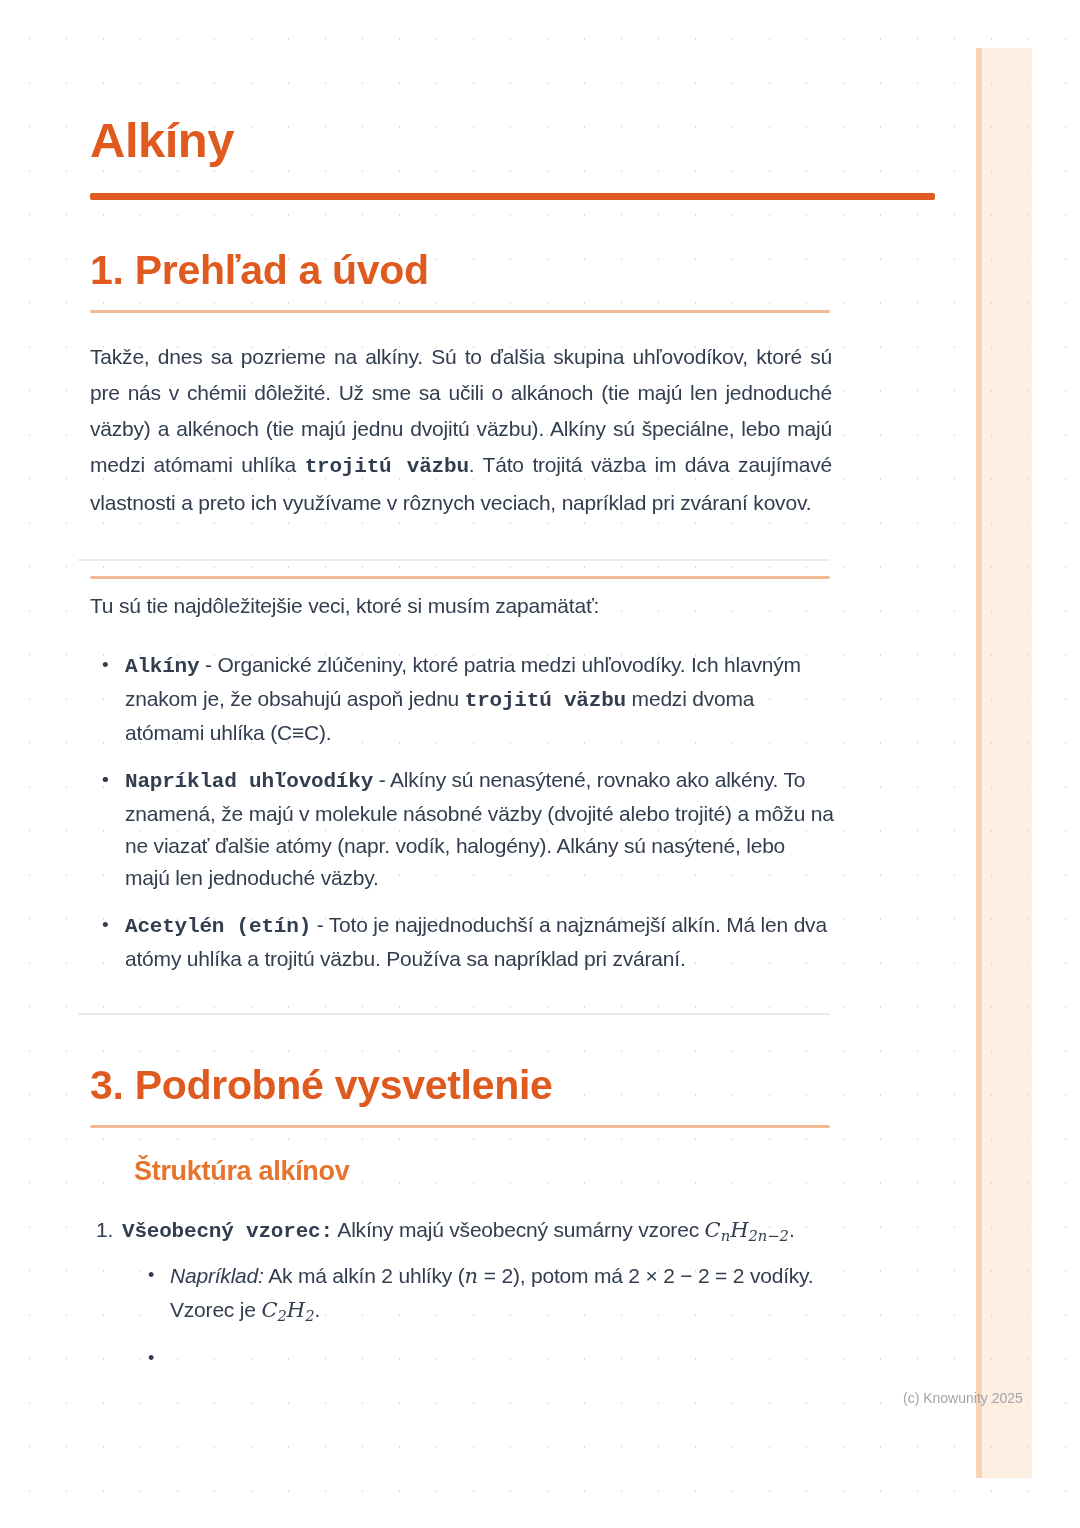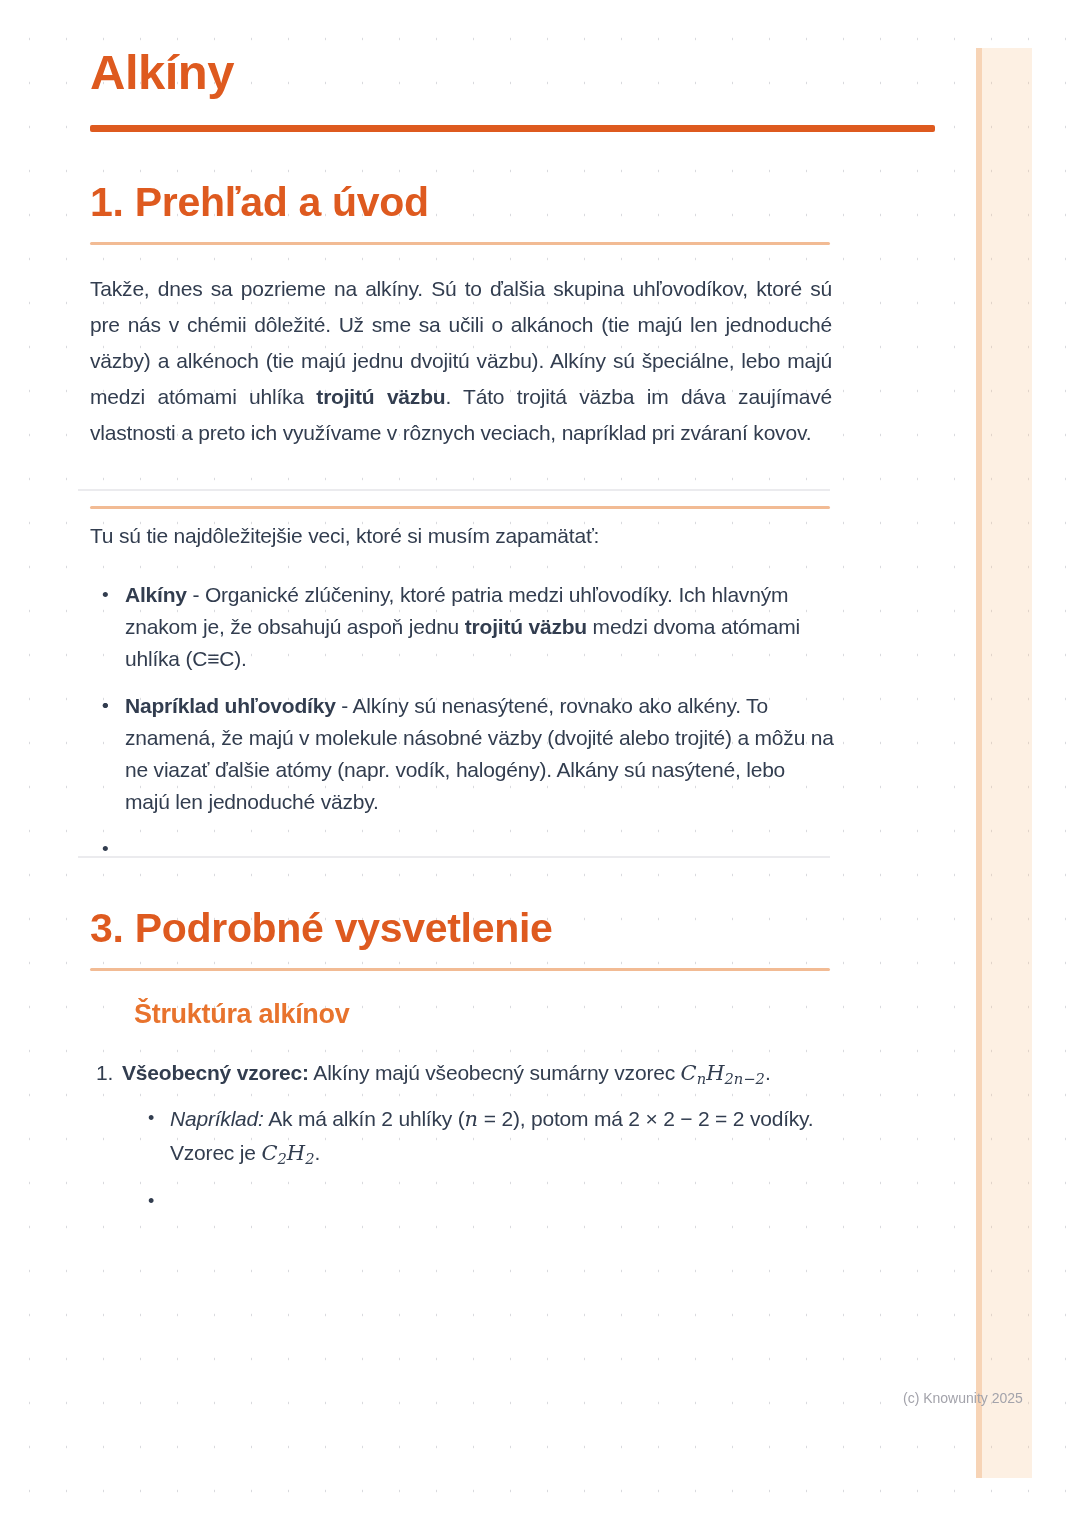--- a/index.html
+++ b/index.html
@@ -23,21 +23,21 @@
     width: 56px;
     height: 1430px;
     background: rgba(246, 196, 148, 0.26);
     border-left: 6px solid rgba(240, 178, 126, 0.45);
     z-index: 1;
   }
   .content {
     position: relative;
     z-index: 2;
     padding-left: 90px;
-    padding-top: 44px;
+    padding-top: 112px;
     width: 100%;
   }
   h1.doc-title {
     color: #de5a1f;
     font-size: 49px;
     font-weight: 700;
     letter-spacing: -0.5px;
     line-height: 1.18;
   }
   .title-rule {
@@ -132,21 +132,21 @@
     line-height: 33px;
     letter-spacing: -0.2px;
     margin-bottom: 10px;
   }
   .sub-bullet-item .marker {
     position: absolute;
     left: 6px;
     top: 0;
     font-size: 18px;
   }
-  .b { font-weight: 700; }
+  .b { font-weight: 700; font-family: Liberation Mono, monospace; }
   .i { font-style: italic; }
   .math { font-family: "DejaVu Serif", serif; font-style: italic; letter-spacing: 0; }
   sub.math { font-size: 0.7em; vertical-align: -0.3em; }
   .copyright {
     position: absolute;
     left: 903px;
     top: 1390px;
     z-index: 3;
     font-size: 14px;
     color: #a3a3ab;
@@ -181,20 +181,21 @@
       </div>
       <div class="bullet-item">
         <span class="marker">•</span>
       </div>
       <div class="bullet-item">
         <span class="marker">•</span>
         <span><span class="b">Napríklad uhľovodíky</span><span> - Alkíny sú nenasýtené, rovnako ako alkény. To znamená, že majú v molekule násobné väzby (dvojité alebo trojité) a môžu na ne viazať ďalšie atómy (napr. vodík, halogény). Alkány sú nasýtené, lebo majú len jednoduché väzby.</span></span>
       </div>
       <div class="bullet-item">
         <span class="marker">•</span>
+        <span><span class="b">Acetylén (etín)</span><span> - Toto je najjednoduchší a najznámejší alkín. Má len dva atómy uhlíka a trojitú väzbu. Používa sa napríklad pri zváraní.</span></span>
       </div>
     </div>
 
     <div class="divider"></div>
 
     <h2 class="section-heading">3. Podrobné vysvetlenie</h2>
     <div class="section-rule"></div>
     <h3 class="subsection-heading">Štruktúra alkínov</h3>
 
     <div class="numbered-list">

